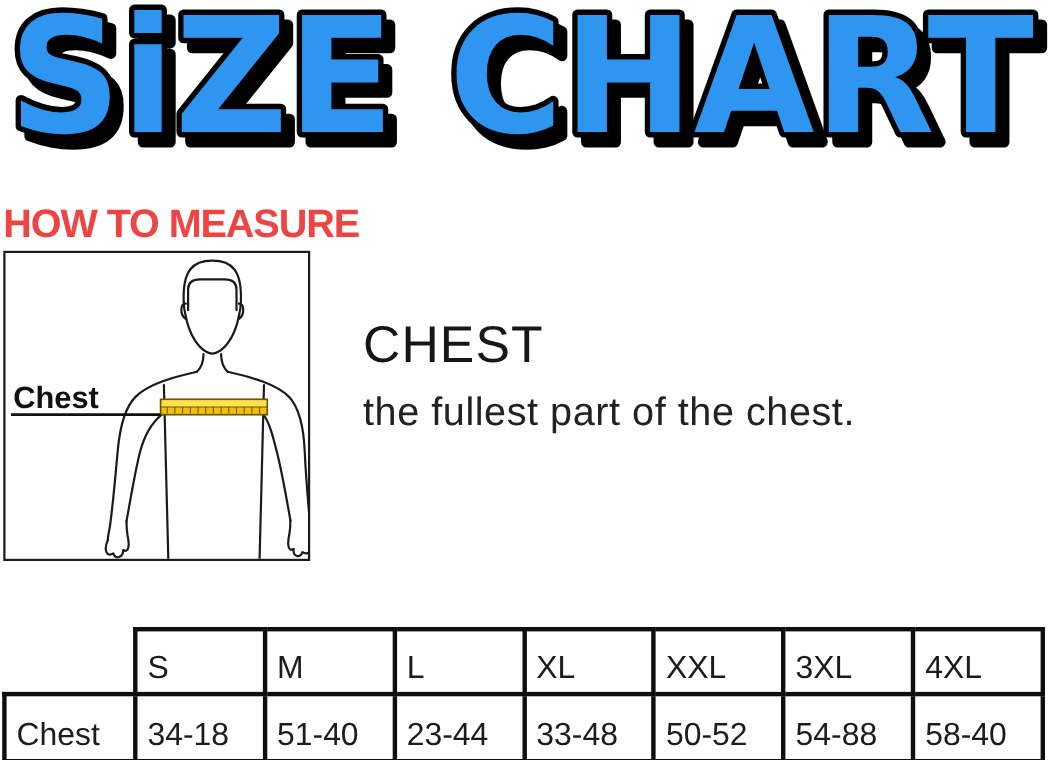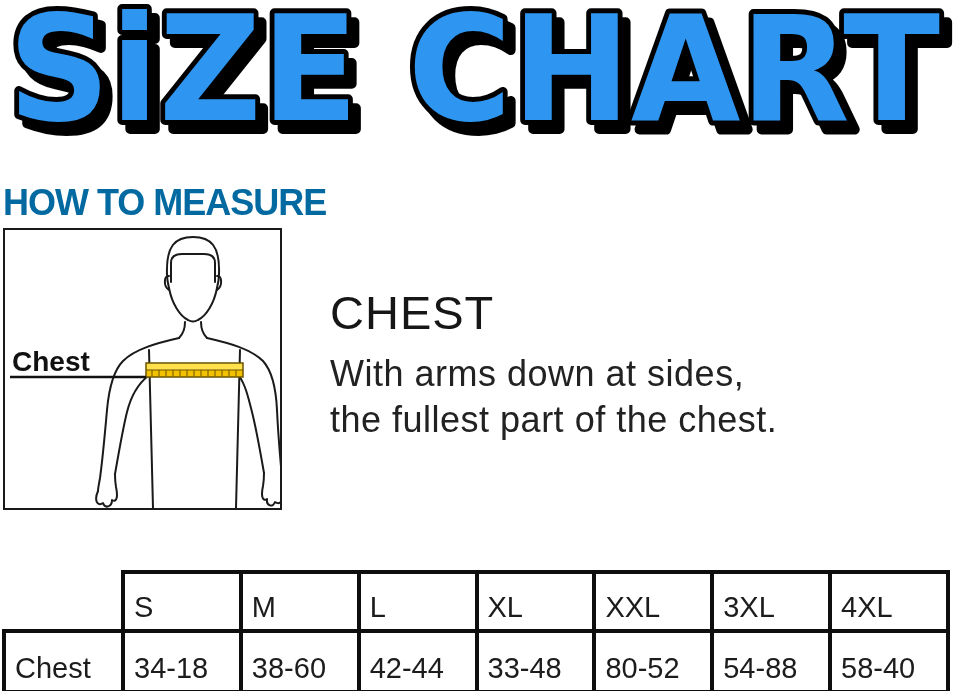--- a/index.html
+++ b/index.html
@@ -10,21 +10,21 @@
     overflow:hidden;
     font-family:"Liberation Sans", sans-serif;
     color:#111;
   }
   
   #title-svg{position:absolute;left:0;top:0;}
   
   .htm-heading{
     position:absolute;left:3px;top:182px;
     font-size:36px;font-weight:bold;letter-spacing:-1px;
-    color:#0369a1;white-space:nowrap;
+    color:#ef4444;white-space:nowrap;
   }
   
   .figure-box{
     position:absolute;left:3px;top:228px;
     width:279px;height:282px;
     border:2px solid #1a1a1a;box-sizing:border-box;
     background:#fff;
   }
   
   .instructions{position:absolute;left:330px;top:288px;width:620px;}
@@ -104,21 +104,20 @@
         <rect x="141" y="133" width="97" height="14" fill="none" stroke-width="1.5" stroke="#6B5400"></rect>
       </g>
 
       <path d="M5,147 L141,147" stroke="#111" stroke-width="2.5"></path>
       <text x="7" y="141" font-family="Liberation Sans, sans-serif" font-size="28" font-weight="bold" fill="#111">Chest</text>
     </svg>
   </div>
 
   <div class="instructions">
     <h2>CHEST</h2>
-    <div class="line">With arms down at sides,</div>
     <div class="line">the fullest part of the chest.</div>
   </div>
 
   <table class="size-table">
     <colgroup>
       <col style="width:119px">
       <col>
         <col>
         <col>
         <col>
@@ -133,23 +132,23 @@
       <td>M</td>
       <td>L</td>
       <td>XL</td>
       <td>XXL</td>
       <td>3XL</td>
       <td>4XL</td>
     </tr>
     <tr class="dat">
       <td>Chest</td>
       <td>34-18</td>
-      <td>38-60</td>
-      <td>42-44</td>
+      <td>51-40</td>
+      <td>23-44</td>
       <td>33-48</td>
-      <td>80-52</td>
+      <td>50-52</td>
       <td>54-88</td>
       <td>58-40</td>
     </tr>
   </tbody>
     </table>
 
 </div>
 
 </body></html>

